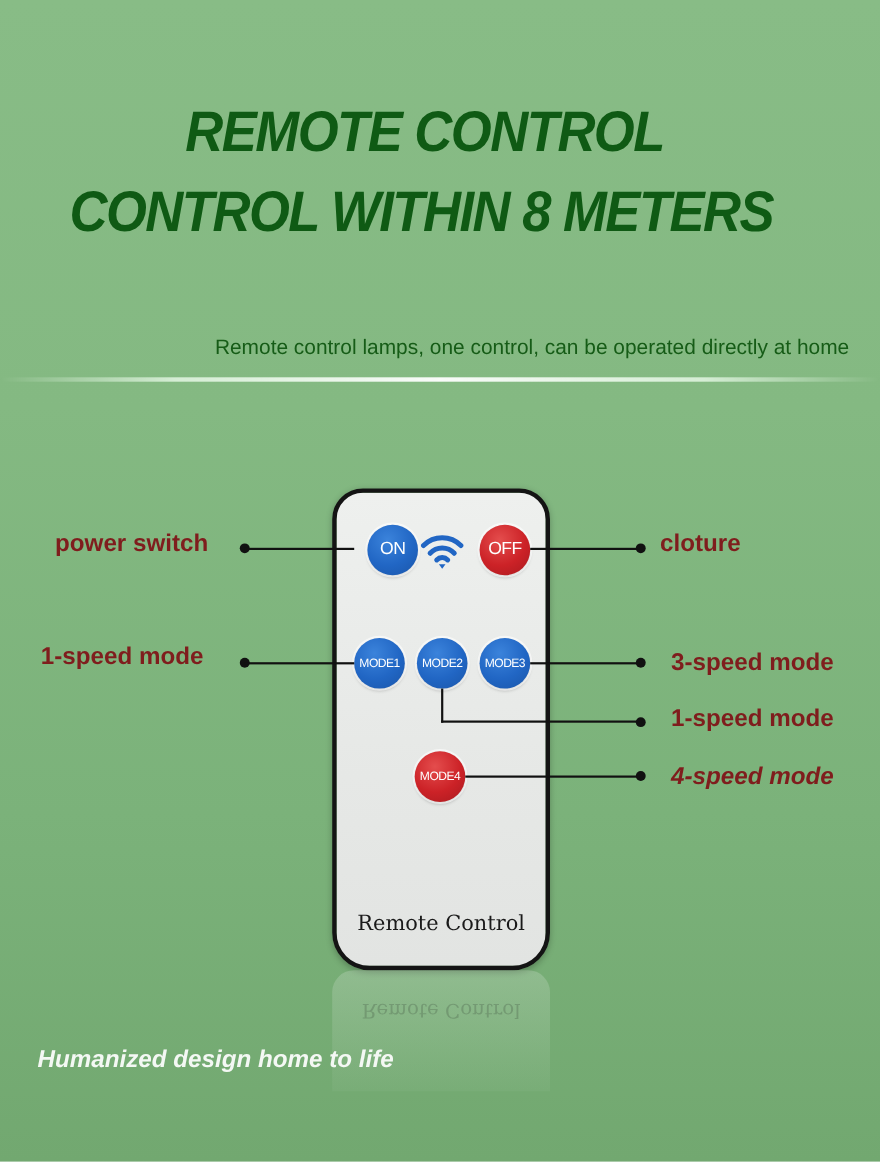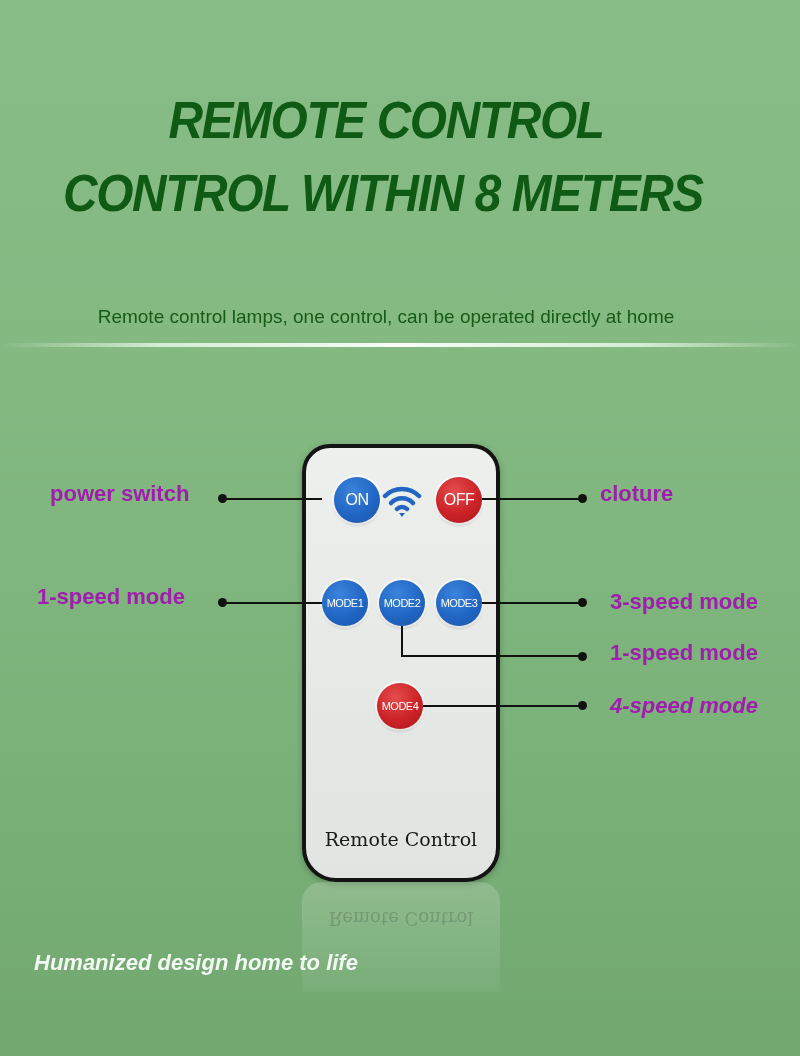--- a/index.html
+++ b/index.html
@@ -11,21 +11,21 @@
   .headline {
     position: absolute; left: 0; width: 800px; text-align: center;
     color: #0f5a14; font-weight: bold; font-style: italic;
     font-family: "Liberation Sans", sans-serif;
     letter-spacing: -1.5px;
     transform: scaleX(0.92);
   }
   .h1 { top: 90px; font-size: 52px; left: -14px; }
   .h2 { top: 163px; font-size: 52px; left: -17px; }
   .subtitle {
-    position: absolute; top: 306px; left: 0; width: 772px; text-align: center;
+    position: absolute; top: 306px; left: 0; width: 772px; text-align: right;
     color: #165c17; font-size: 19px;
   }
   .divider {
     position: absolute; top: 343px; left: 0; width: 800px; height: 4px;
     background: linear-gradient(90deg, rgba(255,255,255,0) 0%, rgba(240,255,240,0.75) 20%, rgba(255,255,255,0.95) 50%, rgba(240,255,240,0.75) 80%, rgba(255,255,255,0) 100%);
     filter: blur(0.6px);
   }
   .remote {
     position: absolute; left: 302px; top: 444px; width: 190px; height: 430px;
     background: linear-gradient(180deg, #eef0ee 0%, #e6e8e6 60%, #e2e4e2 100%);
@@ -57,21 +57,21 @@
   .wifi {
     position: absolute; left: 382px; top: 484px; width: 40px; height: 34px;
   }
   .remote-label {
     position: absolute; left: 302px; top: 828px; width: 198px; text-align: center;
     font-family: "DejaVu Serif", serif; font-size: 19px; color: #1a1a1a;
   }
   .line { position: absolute; background: #111; }
   .dot { position: absolute; width: 9px; height: 9px; border-radius: 50%; background: #111; }
   .label {
-    position: absolute; color: #a21caf; font-weight: bold; font-size: 22px;
+    position: absolute; color: #7f1d1d; font-weight: bold; font-size: 22px;
     font-family: "Liberation Sans", sans-serif; white-space: nowrap;
   }
   .footer {
     position: absolute; left: 34px; top: 950px; color: #f4f8f4;
     font-style: italic; font-weight: bold; font-size: 22px;
   }
 </style>
 </head>
 <body>
 

